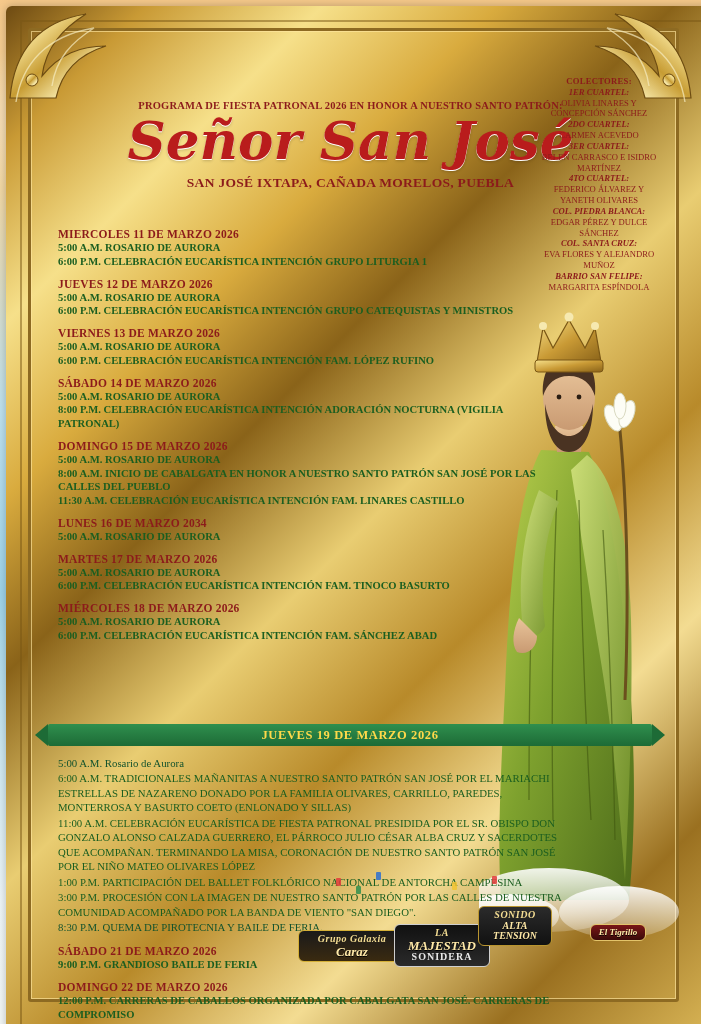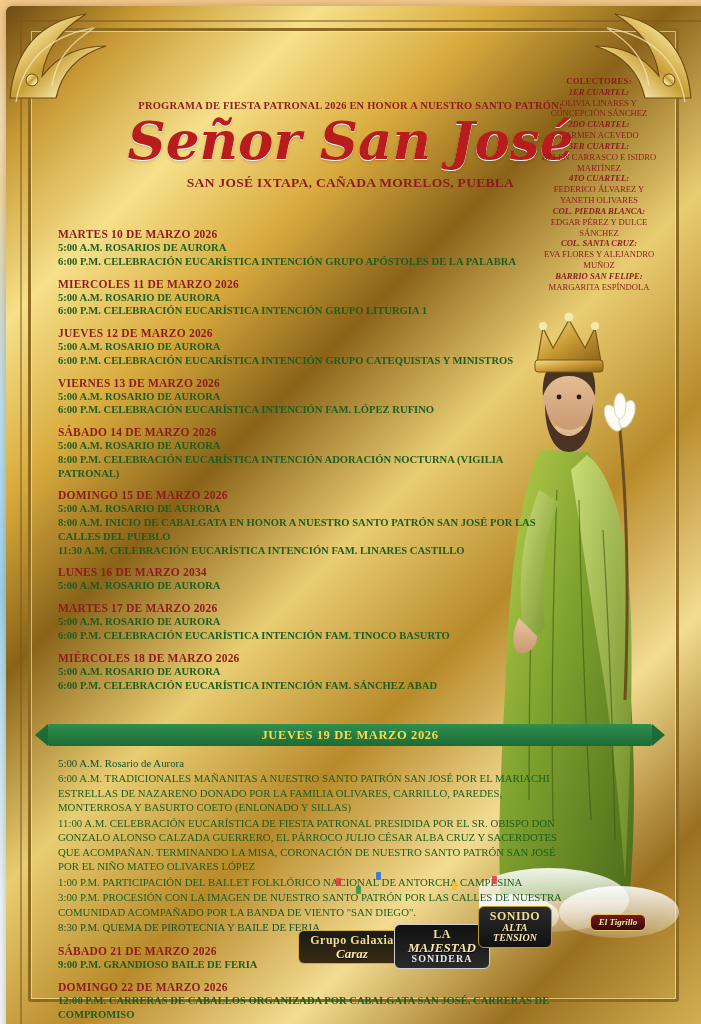--- a/index.html
+++ b/index.html
@@ -74,27 +74,27 @@
   .tail .ev{font-size:10.6px;line-height:1.3;}
 
   
   .statue{position:absolute;right:22px;top:300px;width:200px;height:640px;pointer-events:none;}
   
   .logos{position:absolute;left:258px;top:862px;width:300px;height:70px;}
   .logo{position:absolute;color:#fff;font-weight:bold;text-align:center;}
   .logo-a{left:0px;top:28px;width:108px;}
   .logo-b{left:96px;top:22px;width:96px;}
   .logo-c{left:180px;top:4px;width:74px;}
-  .logo-d{left:248px;top:12px;width:56px;padding-left:44px;}
+  .logo-d{left:248px;top:22px;width:56px;padding-left:44px;}
   .badge{border-radius:6px;padding:3px 6px;line-height:1.05;}
   .b1{background:linear-gradient(180deg,#1a1a1a,#3a2a10);border:1px solid #d4af37;}
   .b2{background:linear-gradient(180deg,#111,#2a2a2a);border:1px solid #cfcfcf;}
   .b3{background:linear-gradient(180deg,#2b2b2b,#111);border:1px solid #b9952f;}
   .b4{background:linear-gradient(180deg,#7a1616,#3a0a0a);border:1px solid #e3c46a;}
-  .l-t{font-size:12px;letter-spacing:.5px;color:#f3dc92;}
+  .l-t{font-size:10px;letter-spacing:.5px;color:#f3dc92;font-style:italic;}
   .l-m{font-size:13px;font-style:italic;color:#ffe9a8;text-shadow:0 1px 0 #000;}
   .l-s{font-size:10px;color:#e8e8e8;letter-spacing:1px;}
   .confetti i{position:absolute;width:5px;height:8px;border-radius:1px;opacity:.85;}
 </style>
 </head>
 <body>
 
 <div class="sky-glow"></div>
 
 <div class="frame-outer"></div>
@@ -213,25 +213,20 @@
         <div class="nm">EDGAR PÉREZ Y DULCE SÁNCHEZ</div>
         <div class="sub">COL. SANTA CRUZ:</div>
         <div class="nm">EVA FLORES Y ALEJANDRO MUÑOZ</div>
         <div class="sub">BARRIO SAN FELIPE:</div>
         <div class="nm">MARGARITA ESPÍNDOLA</div>
       </div>
   </div>
 
   <div class="program" id="program-list">
       <div class="day">
-        <h3>MARTES 10 DE MARZO 2026</h3>
-        <div class="ev">5:00 A.M. ROSARIOS DE AURORA</div>
-        <div class="ev">6:00 P.M. CELEBRACIÓN EUCARÍSTICA INTENCIÓN GRUPO APÓSTOLES DE LA PALABRA</div>
-      </div>
-      <div class="day">
         <h3>MIERCOLES 11 DE MARZO 2026</h3>
         <div class="ev">5:00 A.M. ROSARIO DE AURORA</div>
         <div class="ev">6:00 P.M. CELEBRACIÓN EUCARÍSTICA INTENCIÓN GRUPO LITURGIA 1</div>
       </div>
       <div class="day">
         <h3>JUEVES 12 DE MARZO 2026</h3>
         <div class="ev">5:00 A.M. ROSARIO DE AURORA</div>
         <div class="ev">6:00 P.M. CELEBRACIÓN EUCARÍSTICA INTENCIÓN GRUPO CATEQUISTAS Y MINISTROS</div>
       </div>
       <div class="day">

